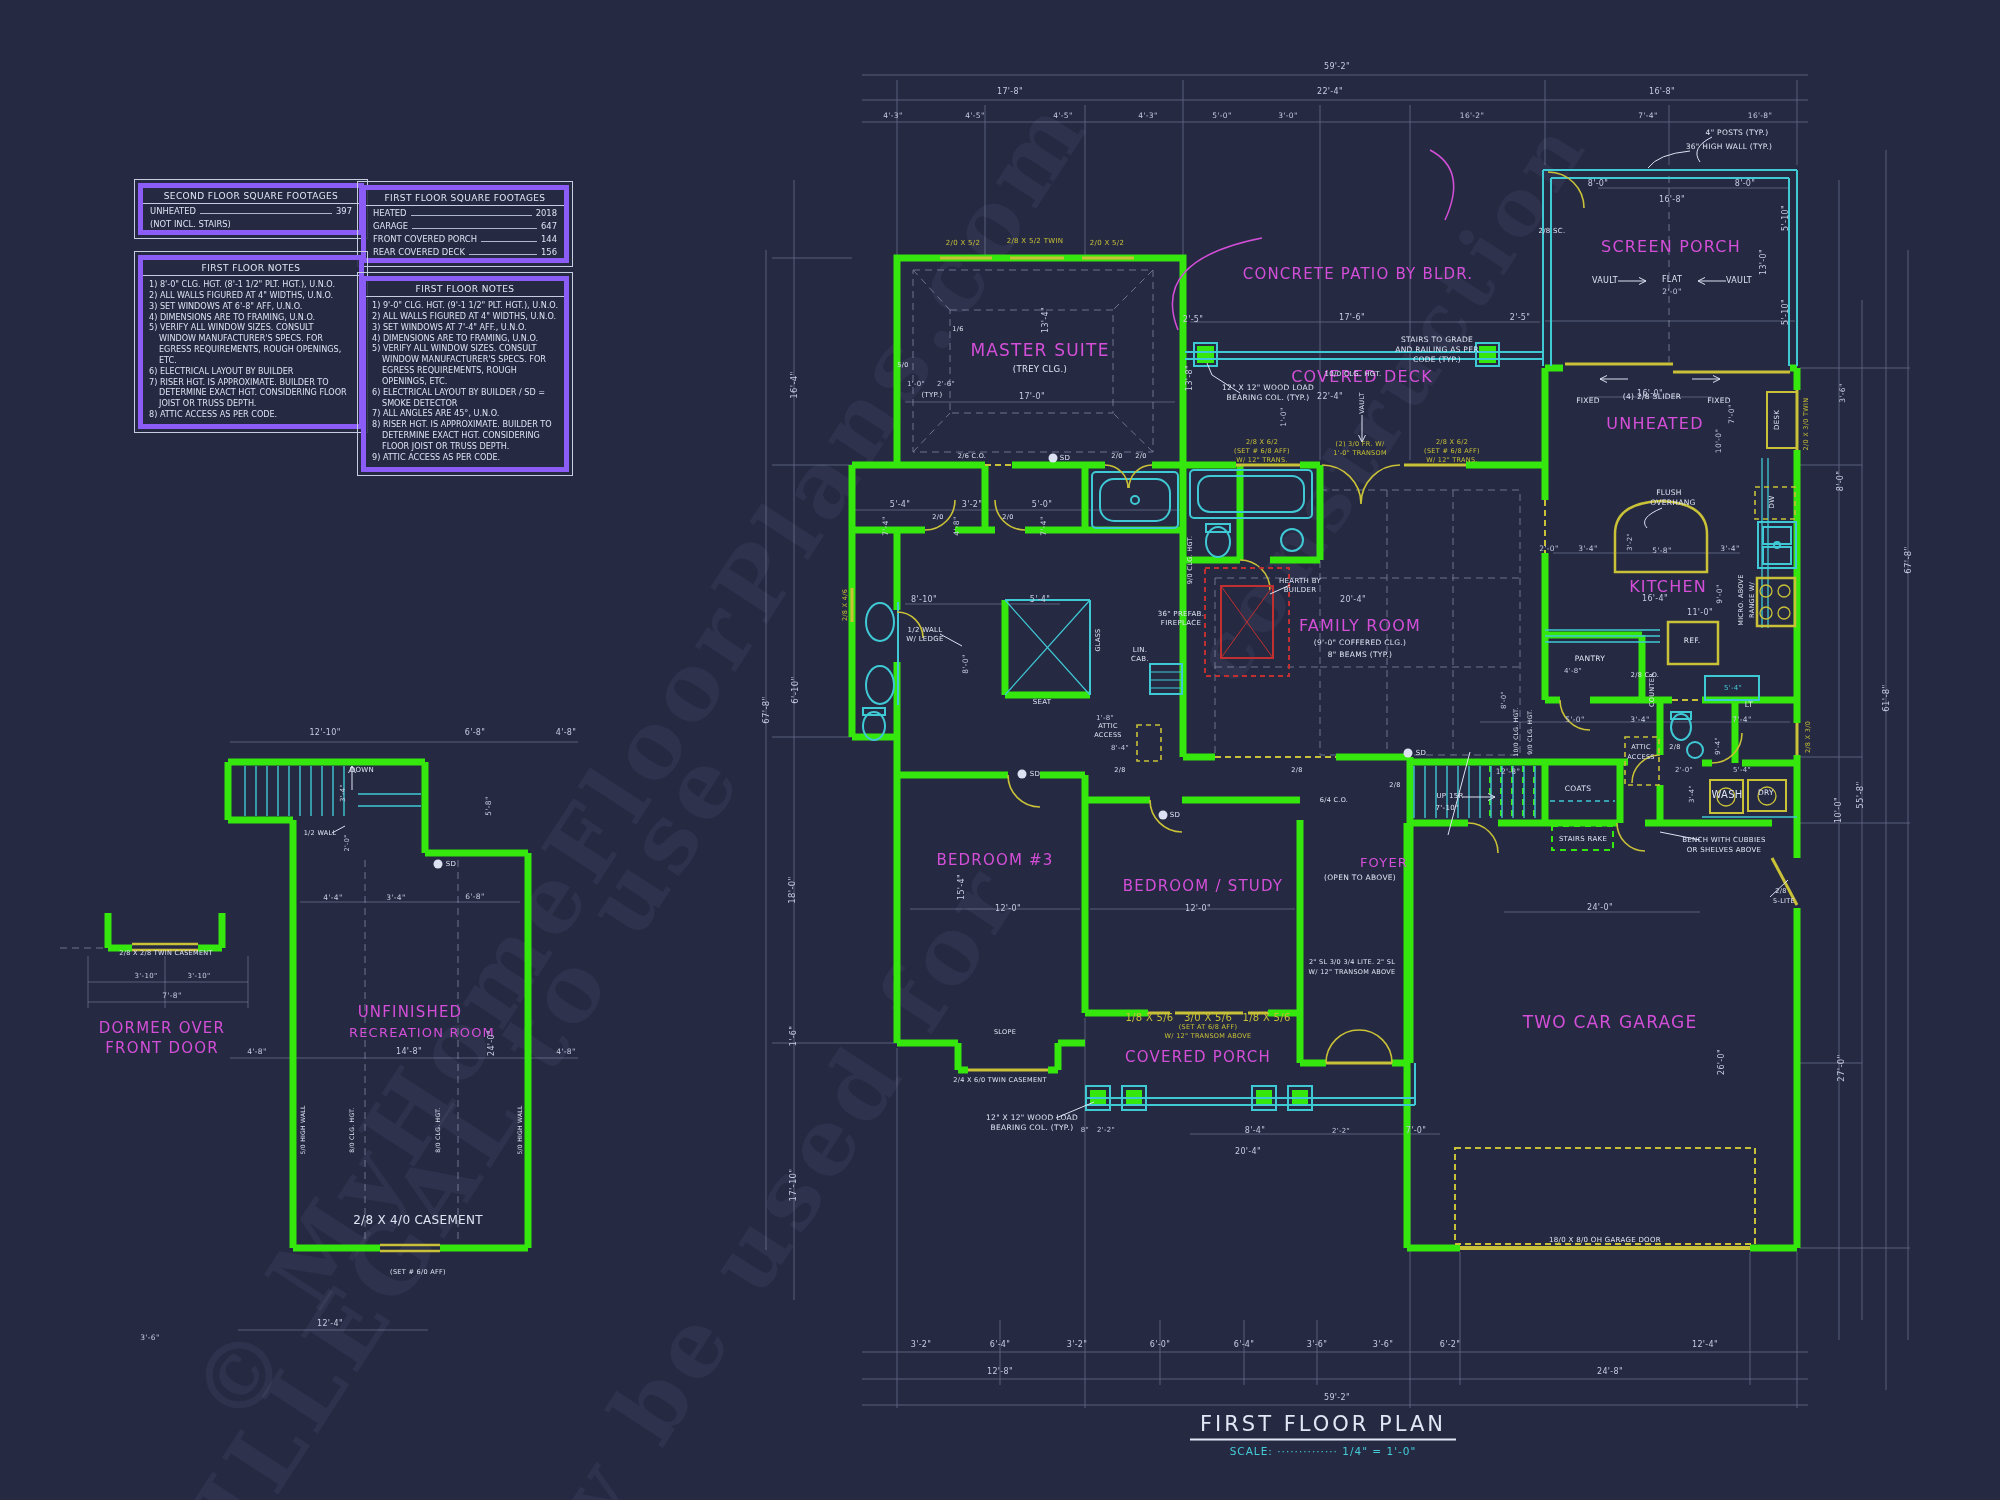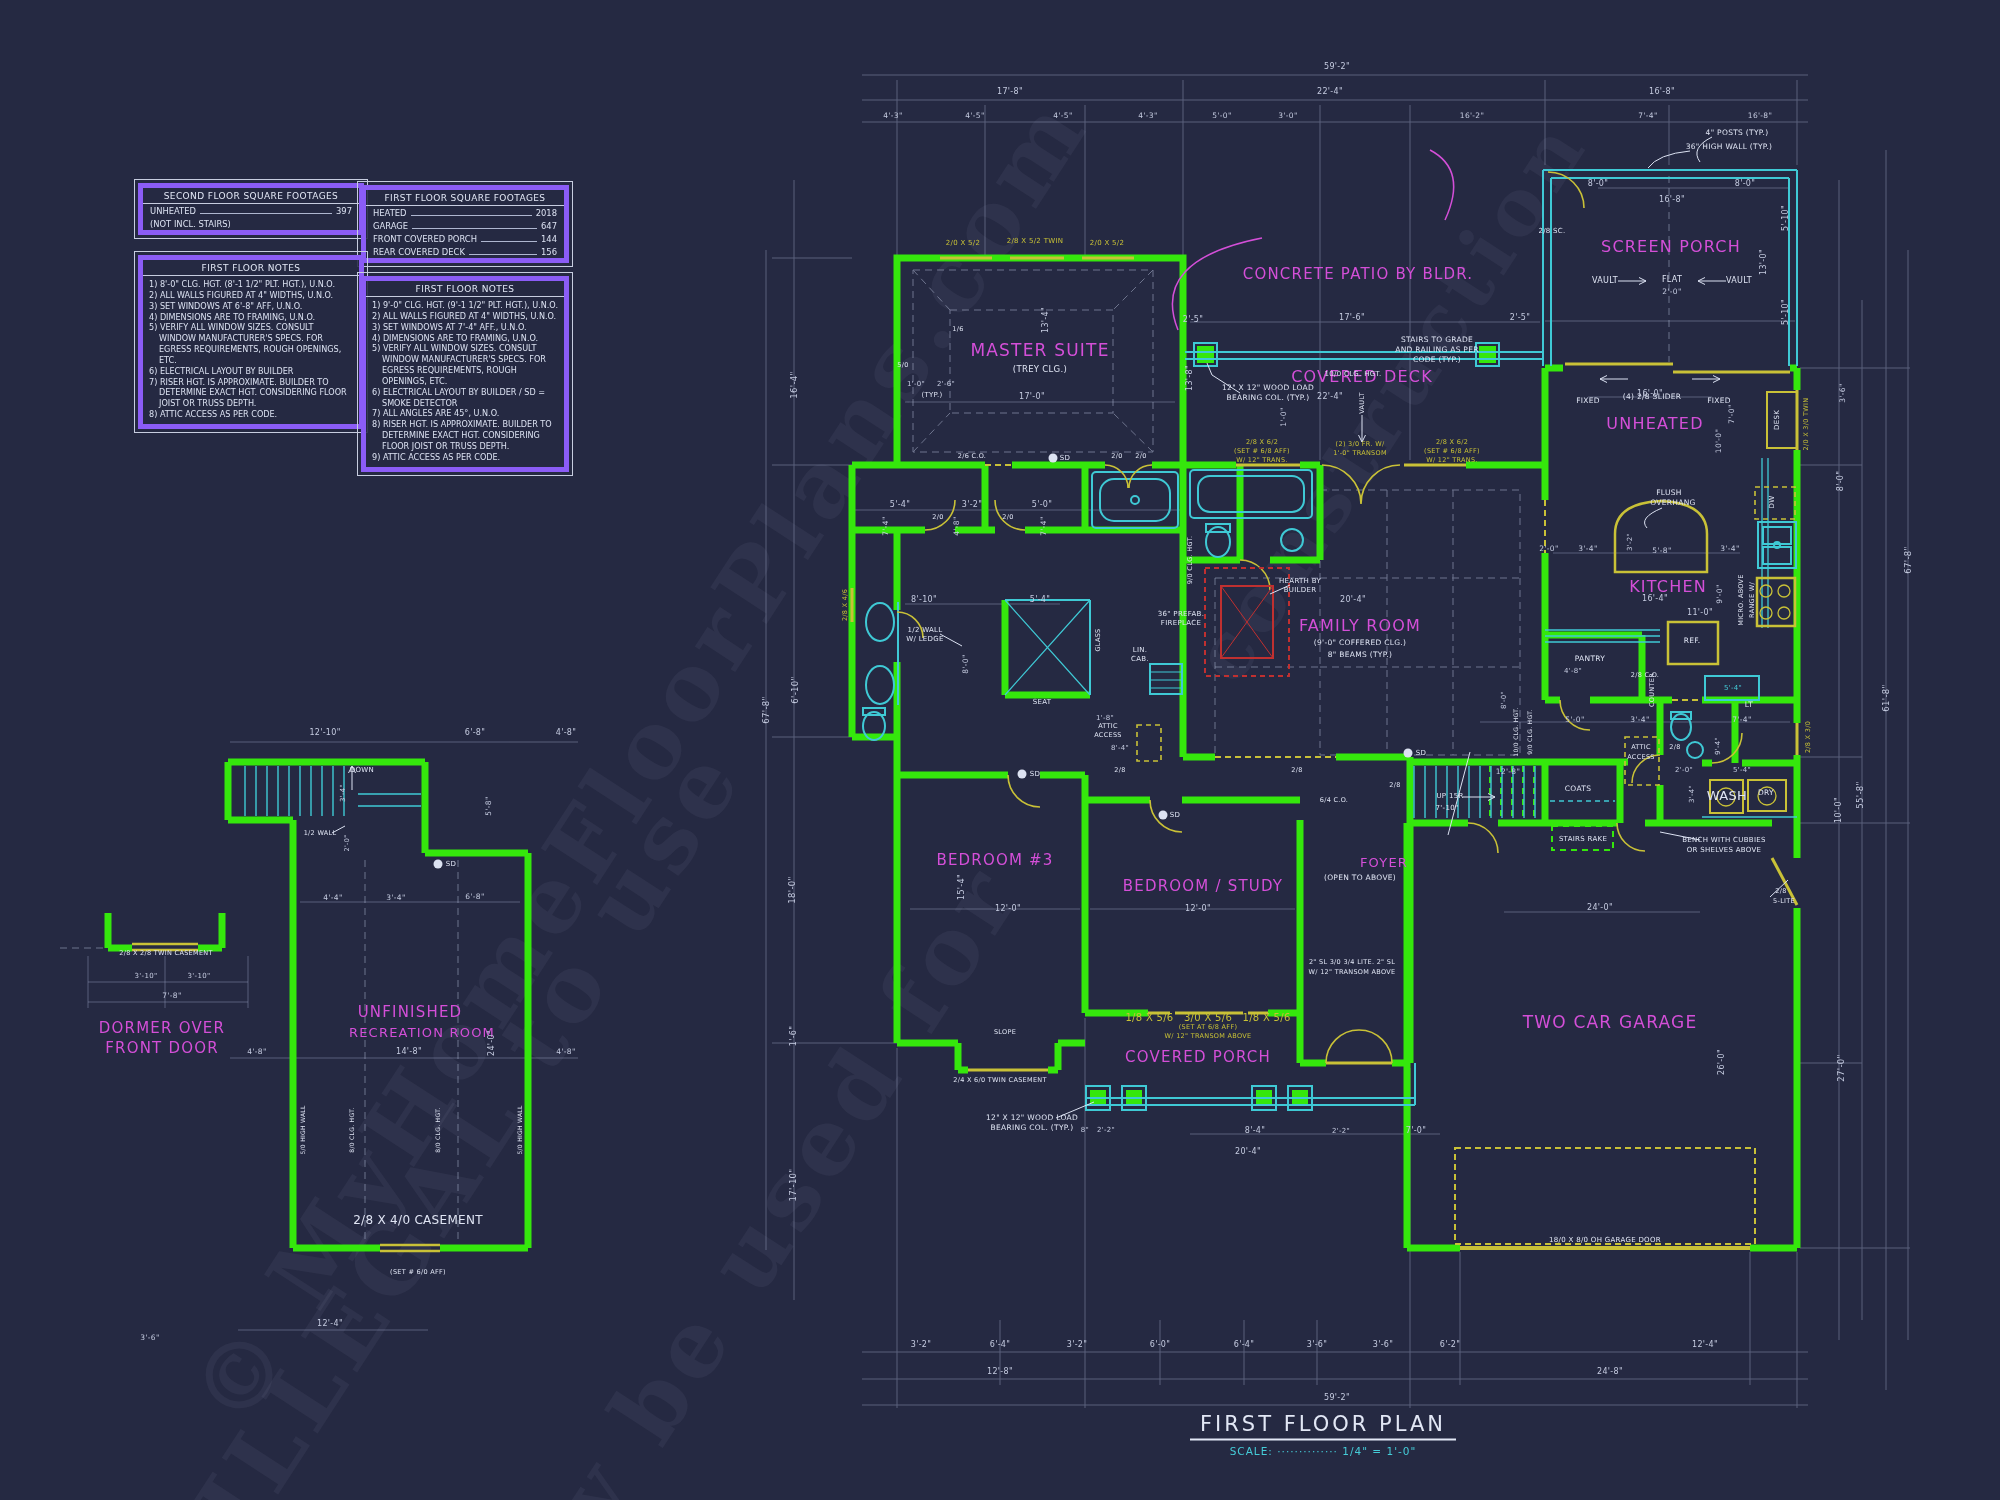--- a/index.html
+++ b/index.html
@@ -406,21 +406,21 @@
       <span class="lbl w" style="left: 1447px; top: 808px; font-size: 7px;">7'-10"</span>
       <span class="lbl w" style="left: 1578px; top: 789px; font-size: 7.5px;">COATS</span>
       <span class="lbl w" style="left: 1641px; top: 747px; font-size: 6.5px;">ATTIC</span>
       <span class="lbl w" style="left: 1641px; top: 757px; font-size: 6.5px;">ACCESS</span>
       <span class="lbl w" style="left: 1675px; top: 747px; font-size: 6.5px;">2/8</span>
       <span class="lbl w" style="left: 1395px; top: 785px; font-size: 6.5px;">2/8</span>
       <span class="lbl d" style="left: 1684px; top: 770px; font-size: 7px;">2'-0"</span>
       <span class="lbl d" style="left: 1742px; top: 770px; font-size: 7px;">5'-4"</span>
       <span class="lbl d" style="left: 1718px; top: 746px; font-size: 7px; transform: translate(-50%, -50%) rotate(-90deg);">9'-4"</span>
       <span class="lbl d" style="left: 1692px; top: 794px; font-size: 7px; transform: translate(-50%, -50%) rotate(-90deg);">3'-4"</span>
-      <span class="lbl w" style="left: 1727px; top: 795px; font-size: 13px;">WASH</span>
+      <span class="lbl w" style="left: 1727px; top: 795px; font-size: 10px;">WASH</span>
       <span class="lbl w" style="left: 1766px; top: 793px; font-size: 7.5px;">DRY</span>
       <span class="lbl w" style="left: 1583px; top: 831px; font-size: 7px; margin-top: 8px;">STAIRS RAKE</span>
       <span class="lbl w" style="left: 1724px; top: 840px; font-size: 7px;">BENCH WITH CUBBIES</span>
       <span class="lbl w" style="left: 1724px; top: 850px; font-size: 7px;">OR SHELVES ABOVE</span>
       <span class="lbl w" style="left: 1516px; top: 732px; font-size: 6px; transform: translate(-50%, -50%) rotate(-90deg);">10/0 CLG. HGT.</span>
       <span class="lbl w" style="left: 1530px; top: 732px; font-size: 6px; transform: translate(-50%, -50%) rotate(-90deg);">9/0 CLG. HGT.</span>
       <span class="lbl d" style="left: 1504px; top: 700px; font-size: 7px; transform: translate(-50%, -50%) rotate(-90deg);">8'-0"</span>
       <span class="lbl c" style="left: 1733px; top: 688px; font-size: 7px;">5'-4"</span>
       <span class="lbl w" style="left: 1781px; top: 891px; font-size: 6.5px;">2/8</span>
       <span class="lbl w" style="left: 1784px; top: 901px; font-size: 6.5px;">5-LITE</span>

